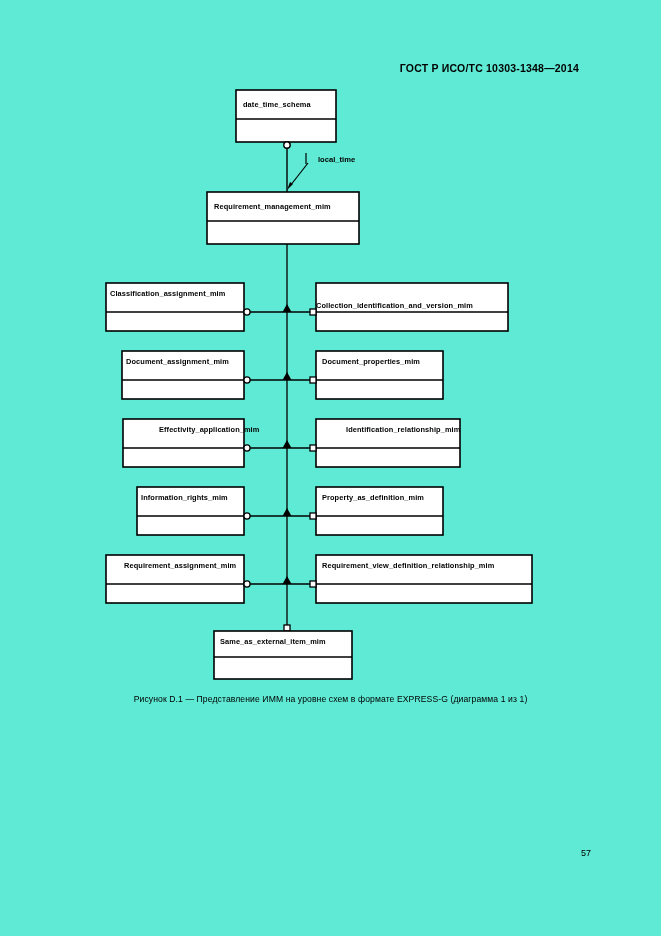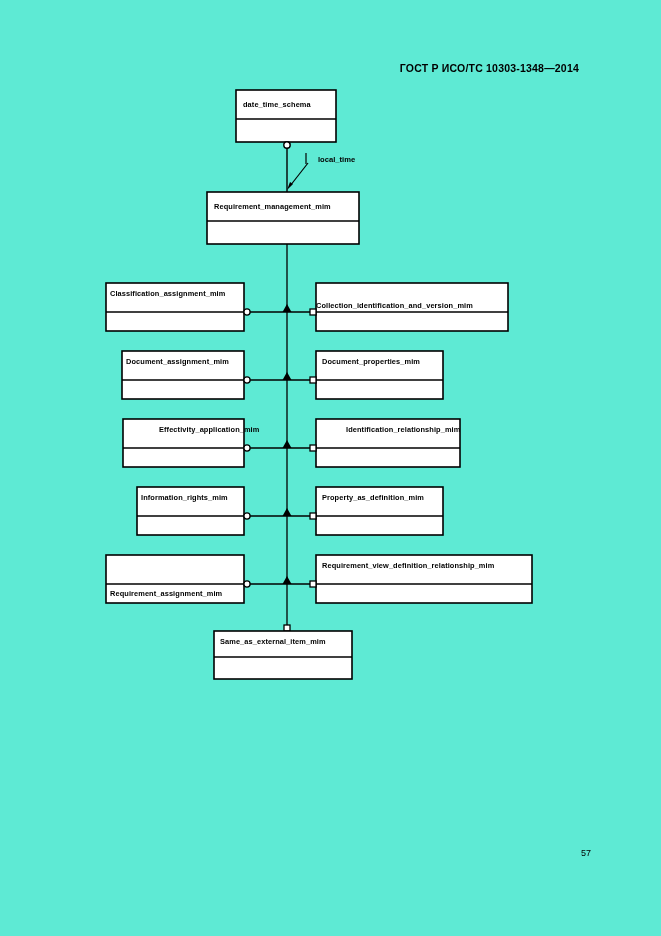--- a/index.html
+++ b/index.html
@@ -204,22 +204,23 @@
 
     <div class="ent-label" style="left:126px; top:358px;">Document_assignment_mim</div>
     <div class="ent-label" style="left:322px; top:358px;">Document_properties_mim</div>
 
     <div class="ent-label" style="left:127px; top:426px;margin-left:32px;">Effectivity_application_mim</div>
     <div class="ent-label" style="left:322px; top:426px;margin-left:24px;">Identification_relationship_mim</div>
 
     <div class="ent-label" style="left:141px; top:494px;">Information_rights_mim</div>
     <div class="ent-label" style="left:322px; top:494px;">Property_as_definition_mim</div>
 
-    <div class="ent-label" style="left:110px; top:562px;margin-top:28px;">Requirement_assignment_mim</div>
+    <div class="ent-label" style="left:124px; top:562px;">Requirement_assignment_mim</div>
     <div class="ent-label" style="left:322px; top:562px;">Requirement_view_definition_relationship_mim</div>
 
     <div class="ent-label" style="left:220px; top:638px;">Same_as_external_item_mim</div>
   </div>
 
+  <div class="fig-caption">Рисунок D.1 — Представление ИММ на уровне схем в формате EXPRESS-G (диаграмма 1 из 1)</div>
 
   <div class="page-number">57</div>
 
 </div>
 
 </body></html>

